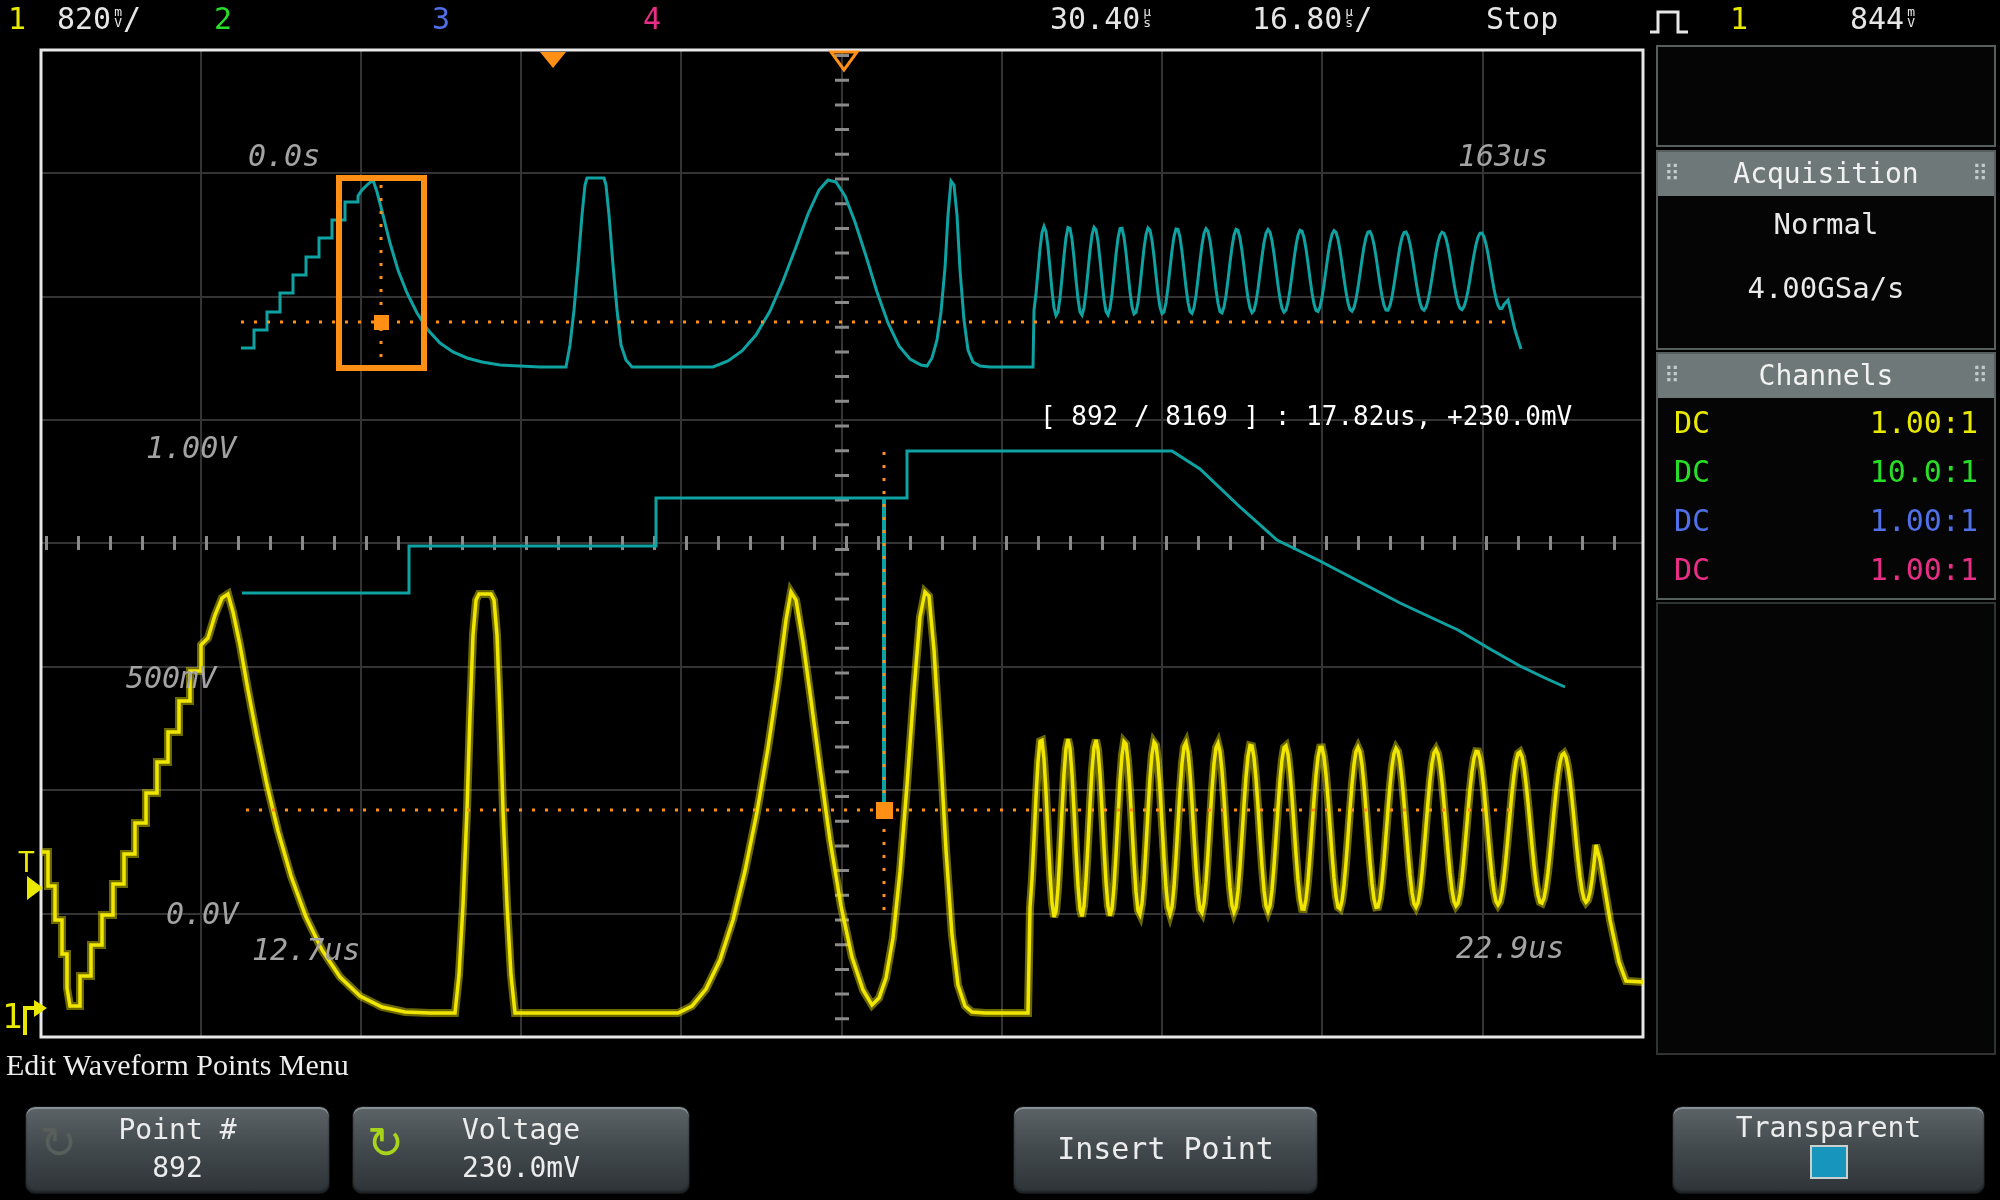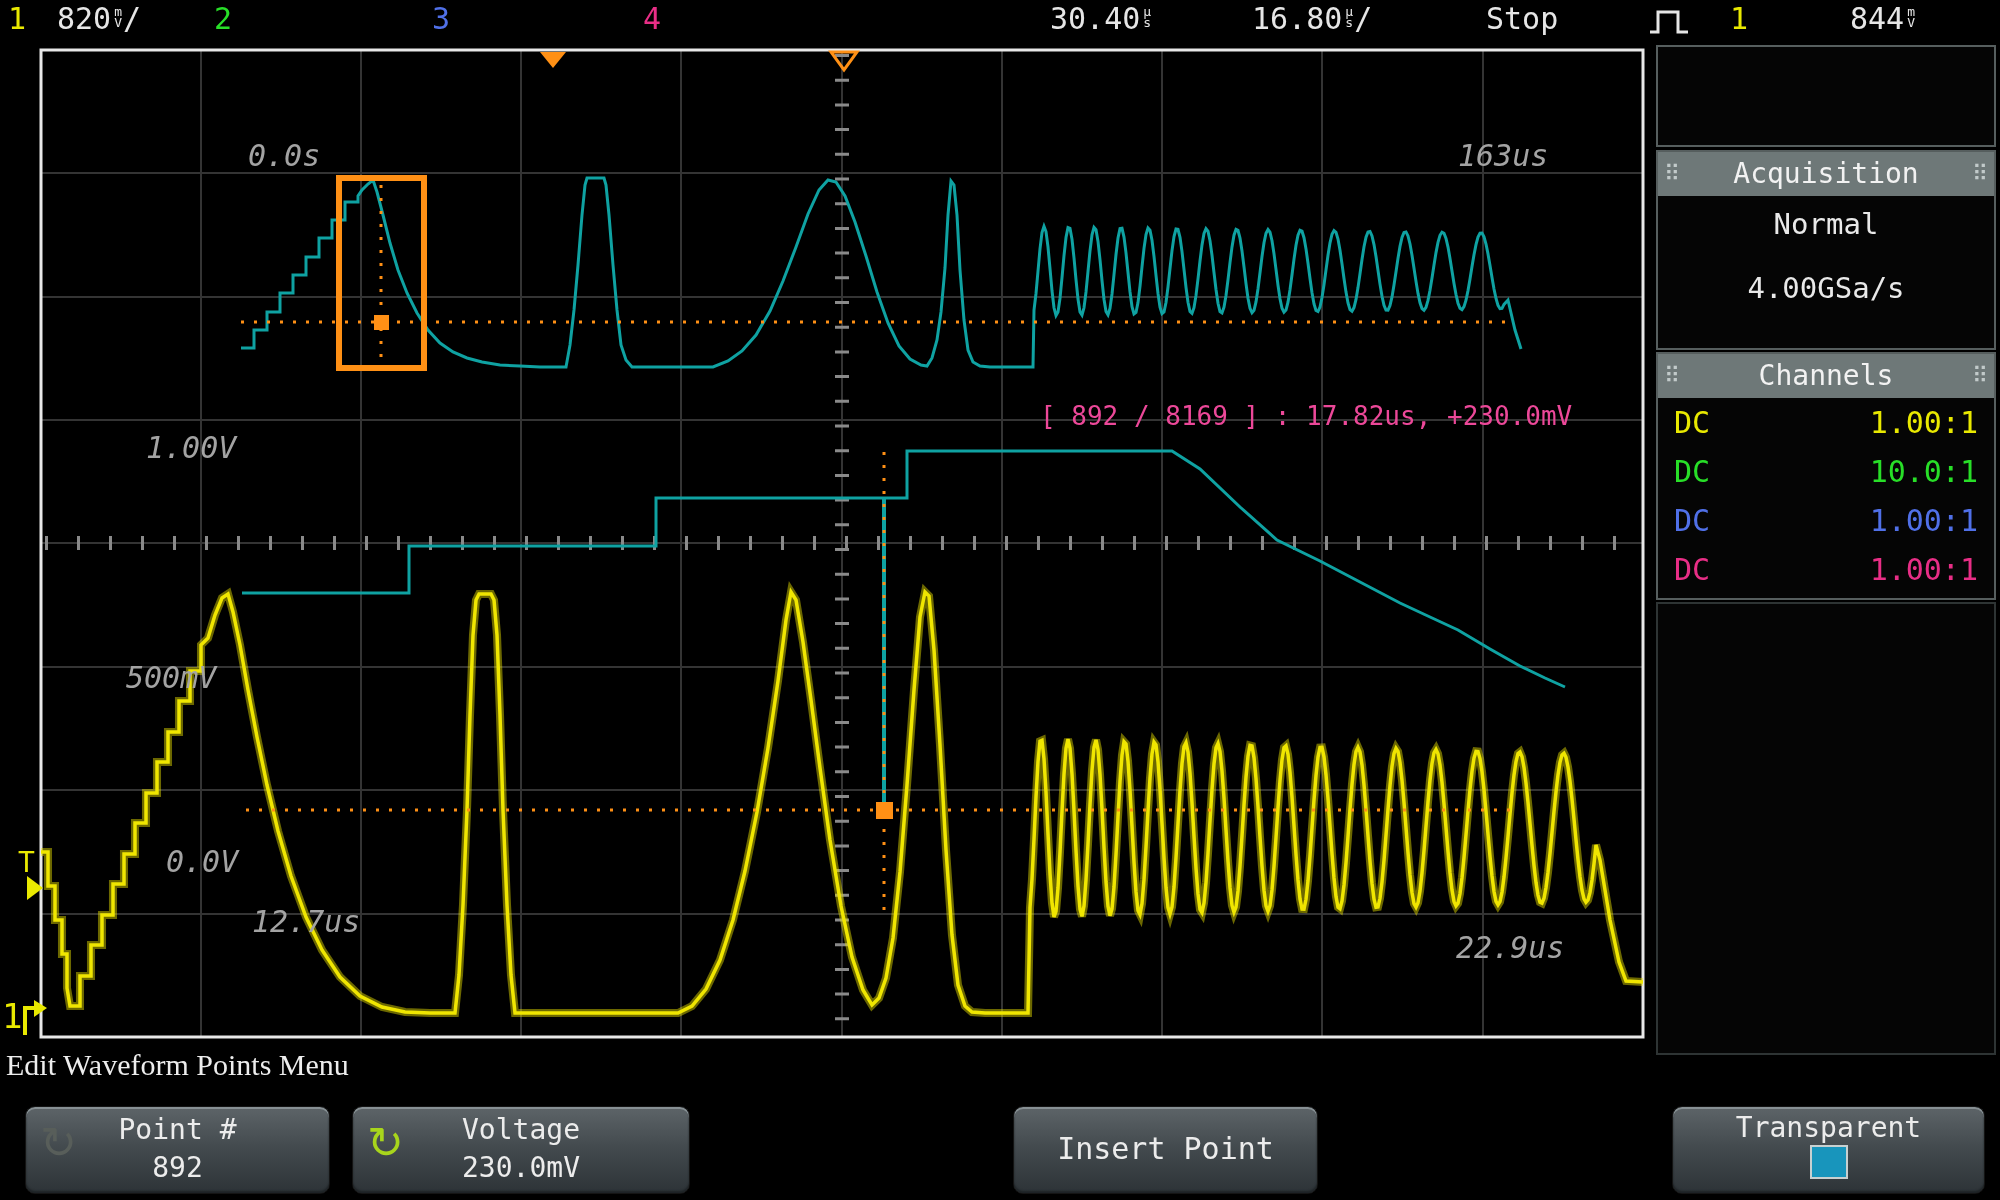--- a/index.html
+++ b/index.html
@@ -8,21 +8,21 @@
   .abs{position:absolute;}
   
   .tb{position:absolute;top:2px;font-size:30px;line-height:34px;white-space:nowrap;}
   .ch1{color:#E9E900;} .ch2{color:#28DF28;} .ch3{color:#5070E8;} .ch4{color:#E82E86;}
   .white{color:#E6E6E6;}
   .unit{display:inline-flex;flex-direction:column;align-items:flex-start;
         font-size:13px;line-height:11px;margin:4px 1px 0 3px;vertical-align:top;}
   
   #wave-svg{position:absolute;left:0;top:0;}
   .wlabel{position:absolute;font-size:30px;color:#a3a3a3;white-space:nowrap;font-style:italic;}
-  #readout{position:absolute;left:1040px;top:401px;font-size:26px;color:#ec4899;white-space:nowrap;}
+  #readout{position:absolute;left:1040px;top:401px;font-size:26px;color:#ffffff;white-space:nowrap;}
   
   .panel{position:absolute;left:1656px;width:340px;background:#050505;border:2px solid #565E5E;box-sizing:border-box;}
   .phead{height:44px;background:#6E7878;color:#F2F2F2;font-size:28px;line-height:44px;text-align:center;position:relative;}
   .grip{position:absolute;top:0;font-size:22px;color:#C2CACA;line-height:44px;}
   .grip.l{left:6px;} .grip.r{right:6px;}
   .acqline{font-size:29px;text-align:center;color:#E9E9E9;line-height:40px;}
   .chrow{height:49px;font-size:30px;line-height:49px;padding:0 16px;display:flex;justify-content:space-between;}
   
   #menu-title{position:absolute;left:6px;top:1048px;font-size:30px;color:#EDEDED;font-family:Liberation Serif, serif;}
   .softkey{position:absolute;top:1106px;height:88px;border-radius:10px;box-sizing:border-box;
@@ -134,22 +134,22 @@
         <polyline points="25,1035 25,1008 34,1008" fill="none" stroke="#E9E900" stroke-width="4"></polyline>
         <polygon points="34,1000 34,1017 47,1008" fill="#E9E900"></polygon>
       </g>
     </g>
   </svg>
 
   <div class="wlabel" style="left:248px;top:138px">0.0s</div>
   <div class="wlabel" style="left:1458px;top:138px">163us</div>
   <div class="wlabel" style="left:146px;top:430px">1.00V</div>
   <div class="wlabel" style="left:126px;top:660px">500mV</div>
-  <div class="wlabel" style="left:166px;top:844px">0.0V</div>
-  <div class="wlabel" style="left:252px;top:904px">12.7us</div>
+  <div class="wlabel" style="left:166px;top:896px">0.0V</div>
+  <div class="wlabel" style="left:252px;top:932px">12.7us</div>
   <div class="wlabel" style="left:1456px;top:930px">22.9us</div>
   <div id="readout">[ 892 / 8169 ] : 17.82us, +230.0mV</div>
 
   <div class="panel" style="top:45px;height:102px"></div>
 
   <div class="panel" style="top:150px;height:200px">
     <div class="phead">
       <span class="grip l">⠿</span>
       <span>Acquisition</span>
       <span class="grip r">⠿</span>

